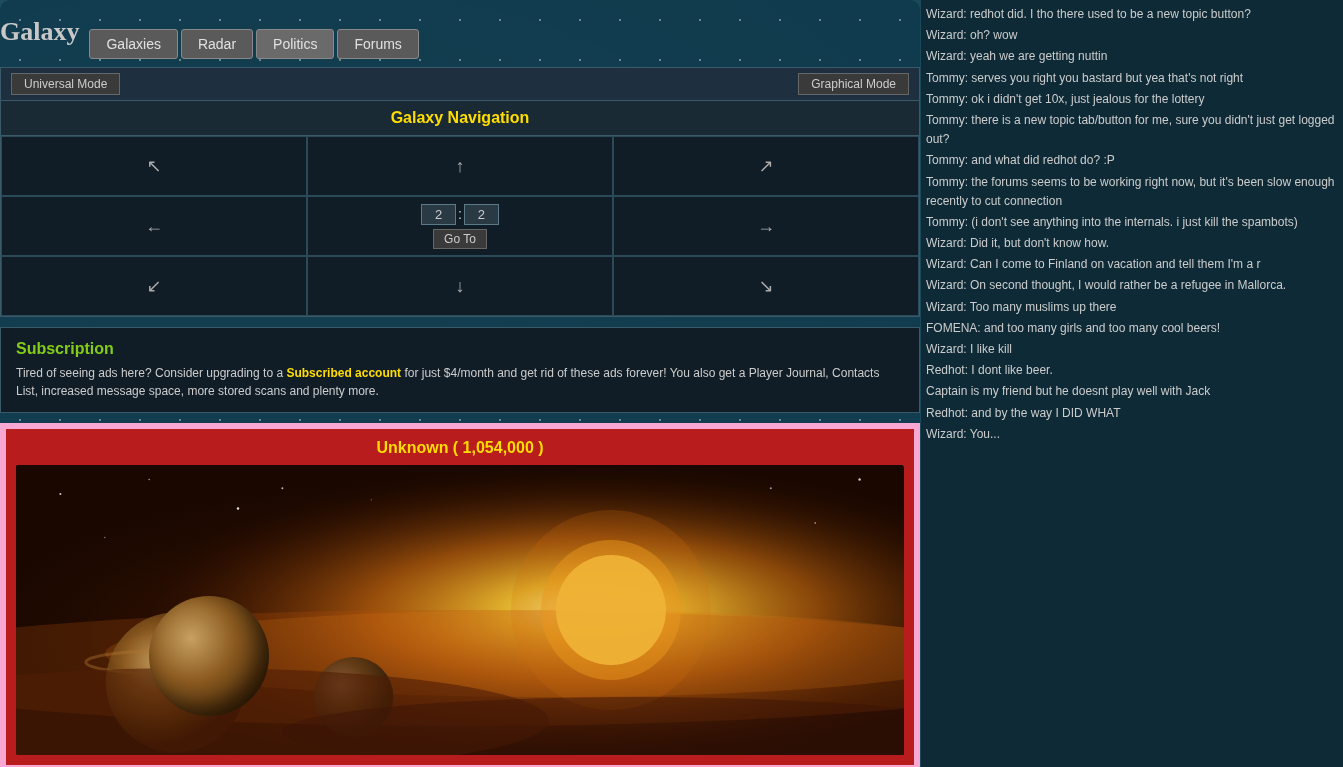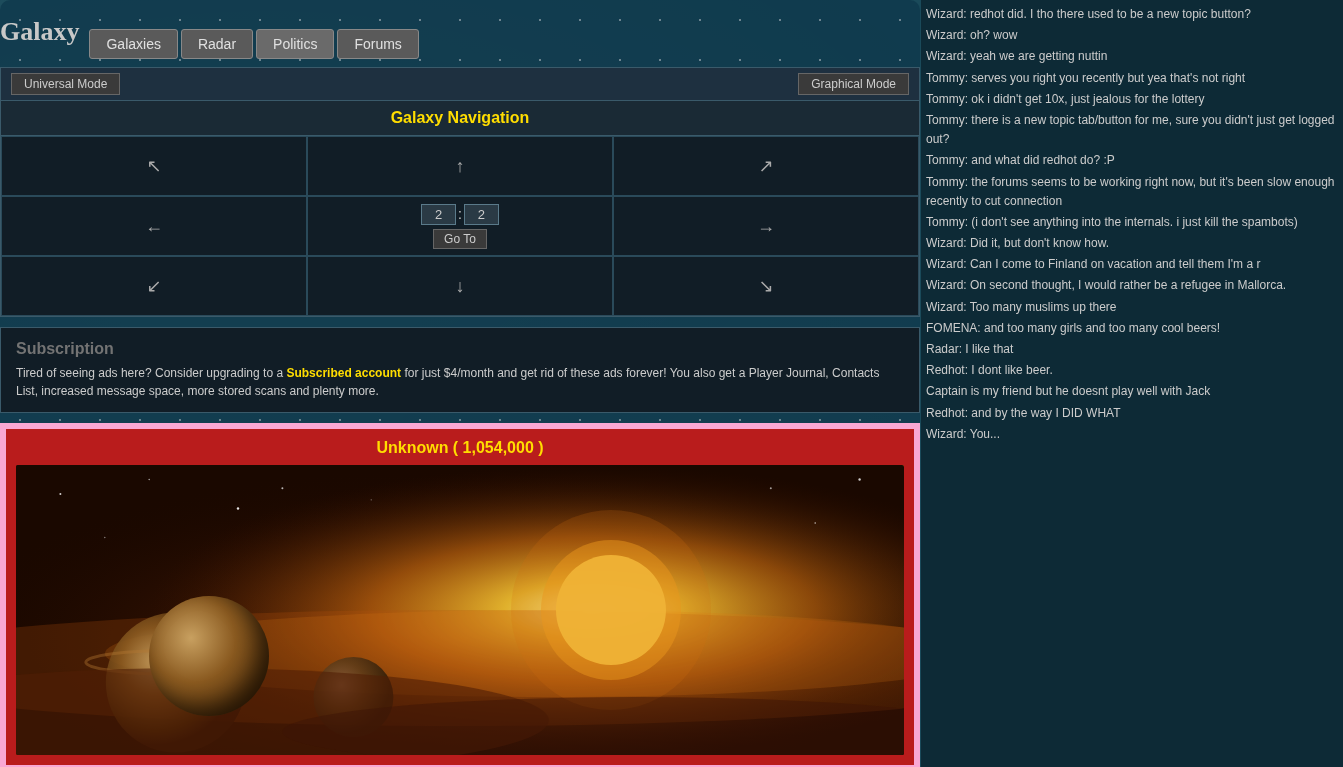--- a/index.html
+++ b/index.html
@@ -172,21 +172,21 @@
 
     
     .subscription-box {
       background-color: #111d26;
       border: 1px solid #3a5a6a;
       padding: 12px 15px;
       margin-bottom: 10px;
     }
 
     .subscription-title {
-      color: #737373;
+      color: #84cc16;
       font-size: 16px;
       font-weight: bold;
       margin-bottom: 6px;
     }
 
     .subscription-text {
       color: #ccc;
       font-size: 12px;
       line-height: 1.5;
     }
@@ -365,30 +365,30 @@
     </div>
   </div>
 
 </div>
 
 <div class="sidebar">
   <div class="chat-content" id="chat-messages">
       <p>Wizard: redhot did. I tho there used to be a new topic button?</p>
       <p>Wizard: oh? wow</p>
       <p>Wizard: yeah we are getting nuttin</p>
-      <p>Tommy: serves you right you recently but yea that's not right</p>
+      <p>Tommy: serves you right you bastard but yea that's not right</p>
       <p>Tommy: ok i didn't get 10x, just jealous for the lottery</p>
       <p>Tommy: there is a new topic tab/button for me, sure you didn't just get logged out?</p>
       <p>Tommy: and what did redhot do? :P</p>
       <p>Tommy: the forums seems to be working right now, but it's been slow enough recently to cut connection</p>
       <p>Tommy: (i don't see anything into the internals. i just kill the spambots)</p>
       <p>Wizard: Did it, but don't know how.</p>
       <p>Wizard: Can I come to Finland on vacation and tell them I'm a r</p>
       <p>Wizard: On second thought, I would rather be a refugee in Mallorca.</p>
       <p>Wizard: Too many muslims up there</p>
       <p>FOMENA: and too many girls and too many cool beers!</p>
-      <p>Radar: I like that</p>
+      <p>Wizard: I like kill</p>
       <p>Redhot: I dont like beer.</p>
       <p>Captain is my friend but he doesnt play well with Jack</p>
       <p>Redhot: and by the way I DID WHAT</p>
       <p>Wizard: You...</p>
     </div>
 </div>
 
 </body></html>

